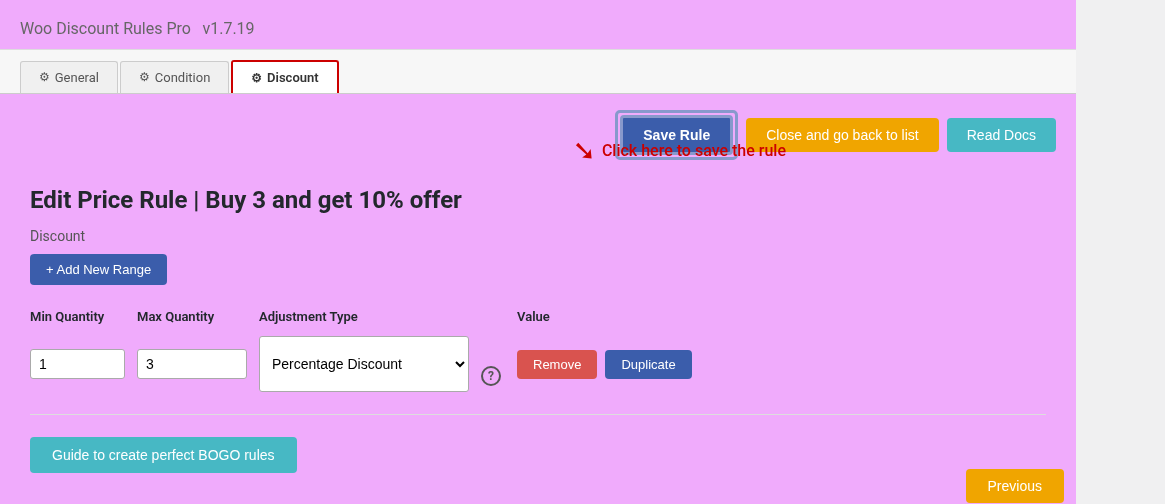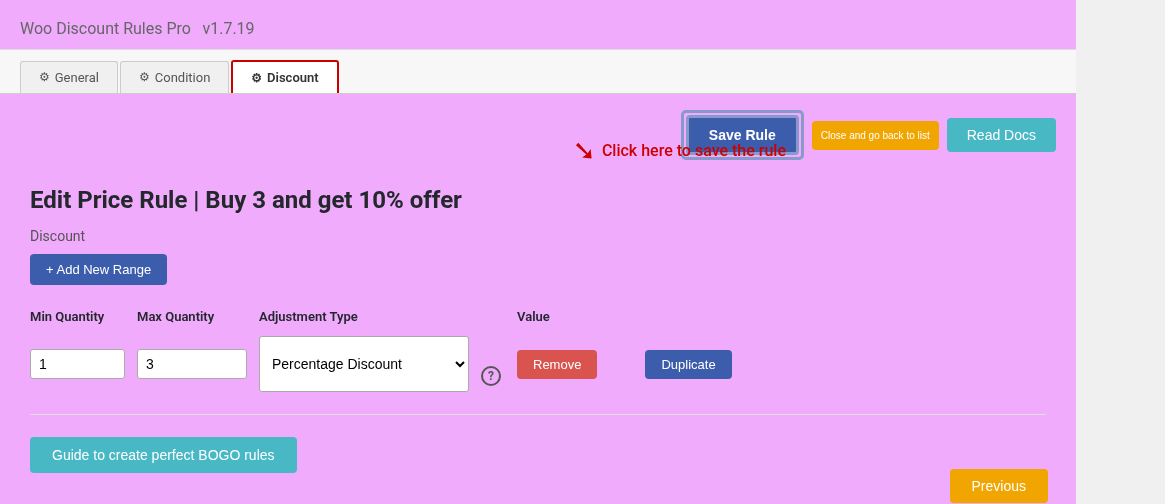--- a/index.html
+++ b/index.html
@@ -76,22 +76,22 @@
       padding: 9px 20px;
       font-size: 14px;
       font-weight: 600;
       border-radius: 4px;
       cursor: pointer;
     }
     .btn-close-list {
       background: #f0a500;
       color: #fff;
       border: none;
-      padding: 9px 9px;
-      font-size: 10px;
+      padding: 9px 20px;
+      font-size: 14px;
       border-radius: 4px;
       cursor: pointer;
     }
     .btn-read-docs {
       background: #47b8c4;
       color: #fff;
       border: none;
       padding: 9px 20px;
       font-size: 14px;
       border-radius: 4px;
@@ -203,40 +203,39 @@
       cursor: pointer;
     }
     .btn-duplicate {
       background: #3b5dab;
       color: #fff;
       border: none;
       padding: 7px 16px;
       border-radius: 4px;
       font-size: 13px;
       cursor: pointer;
-      margin-left: 40px;
     }
     .divider {
       border: none;
       border-top: 1px solid #ddd;
       margin: 22px 0;
     }
     .btn-guide {
       background: #47b8c4;
       color: #fff;
       border: none;
       padding: 10px 22px;
       font-size: 14px;
       border-radius: 4px;
       cursor: pointer;
     }
     .bottom-bar {
       position: absolute;
       bottom: 10px;
-      right: 28px;
+      right: 12px;
     }
     .btn-previous {
       background: #f0a500;
       color: #fff;
       border: none;
       padding: 9px 22px;
       font-size: 14px;
       border-radius: 4px;
       cursor: pointer;
     }

